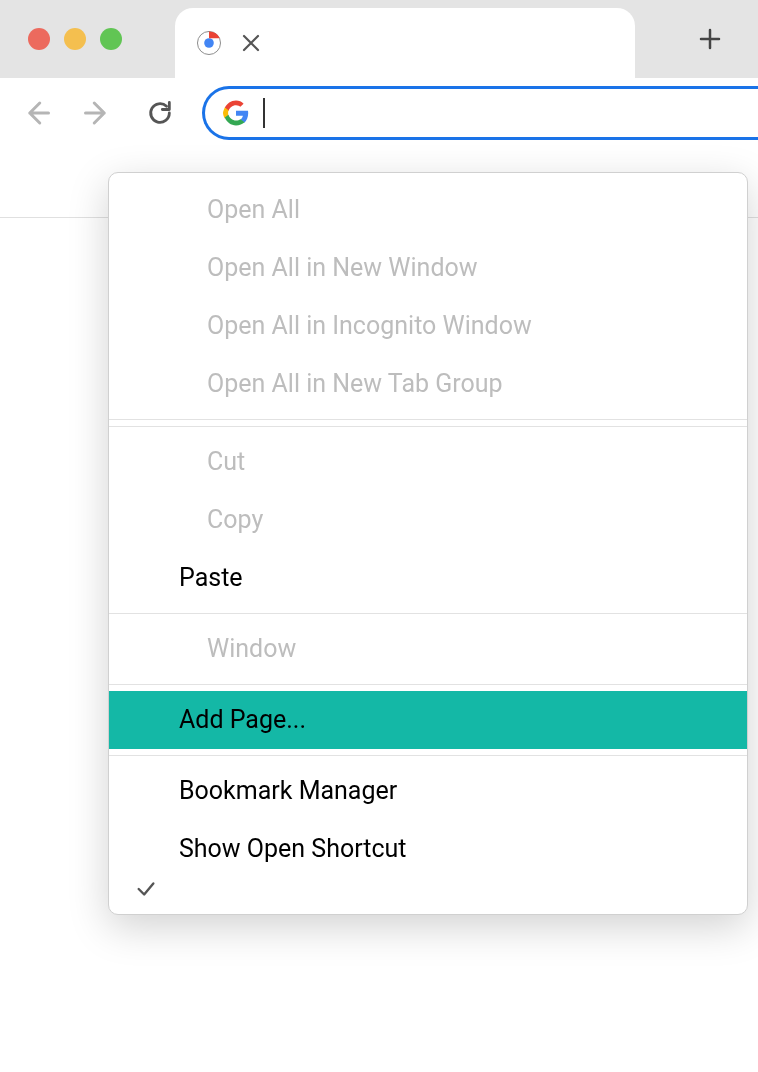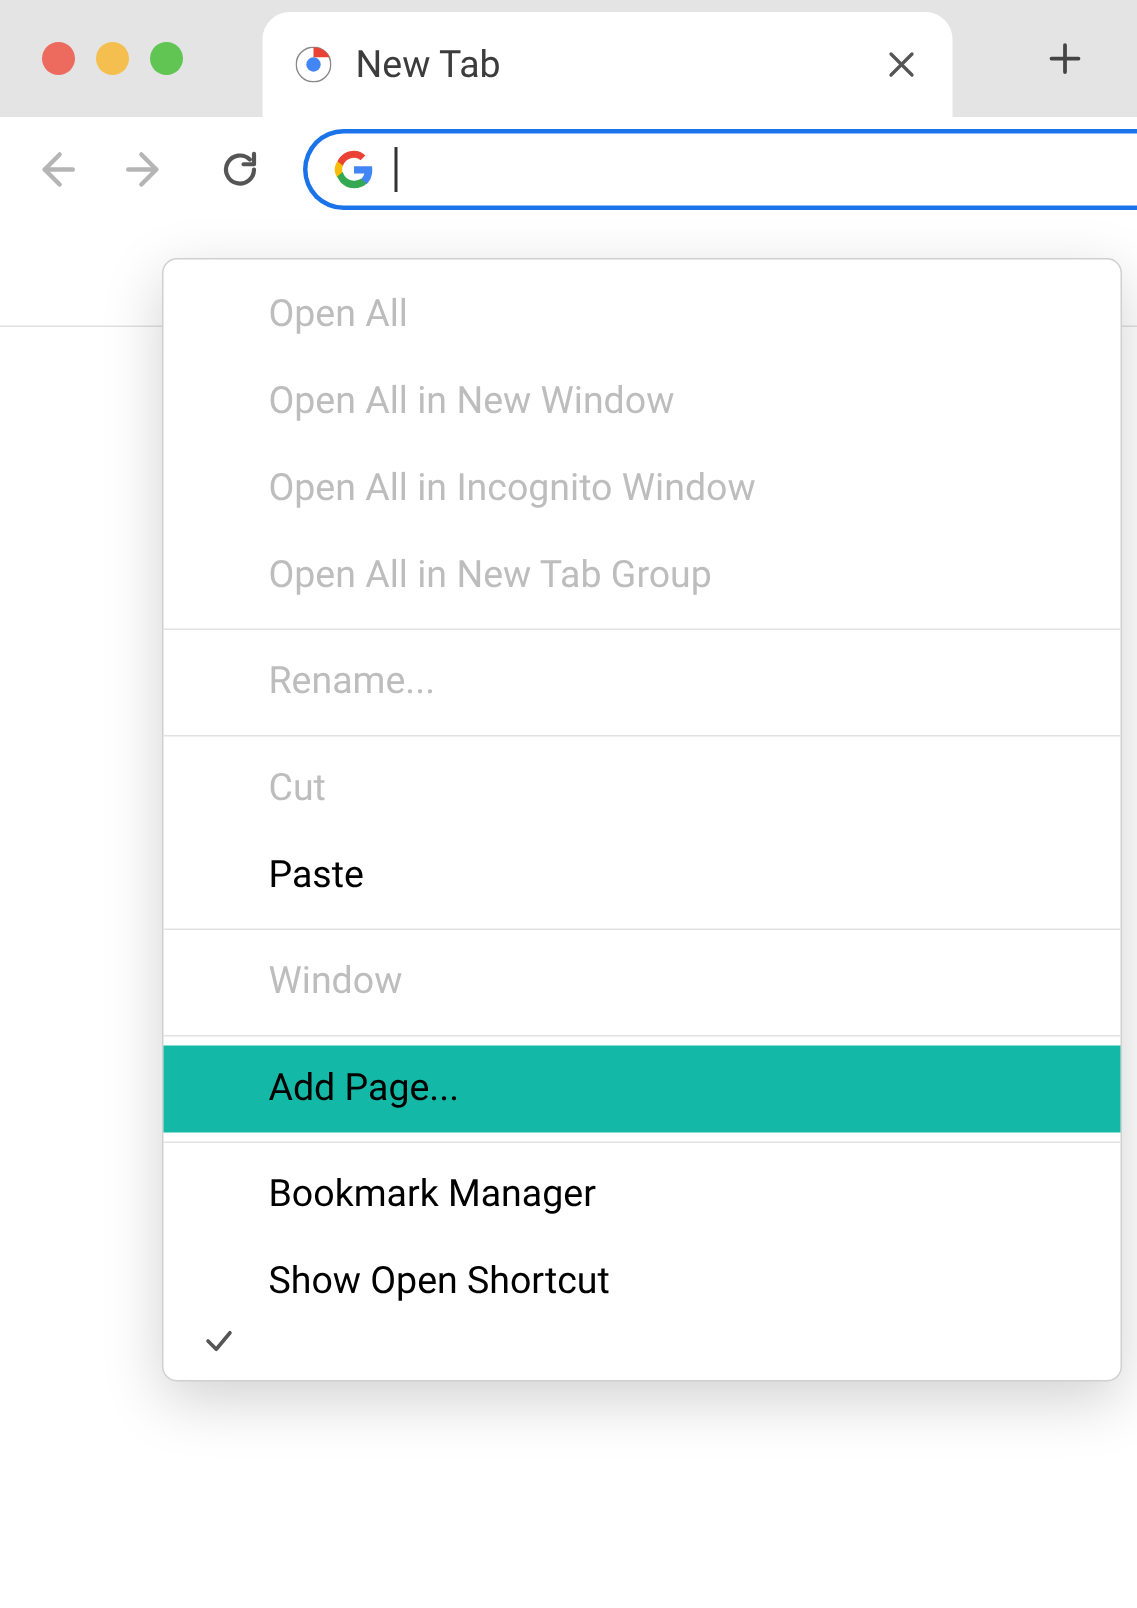--- a/index.html
+++ b/index.html
@@ -130,21 +130,21 @@
     box-shadow: 0 12px 40px rgba(0,0,0,.18);
     padding: 8px 0;
     font-size: 25px;
   }
   .menu-item {
     padding: 14px 24px 14px 70px;
     color:#000;
     position:relative;
     line-height:1.2;
   }
-  .menu-item.disabled { color:#bdbdbd; }
+  .menu-item.disabled { color:#bdbdbd;margin-left:28px; }
   .menu-item.hover { background:#14b8a6; }
   .menu-sep {
     height:1px;
     background:#e2e2e2;
     margin: 6px 0;
   }
   .menu-check {
     position:absolute;
     left: 26px;
     top: 50%;
@@ -165,21 +165,20 @@
 
   <div class="tab">
     <span class="favicon">
       <svg viewBox="0 0 100 100" width="24" height="24">
         <circle cx="50" cy="50" r="48" fill="#fff" stroke="#888" stroke-width="4"></circle>
         <circle cx="50" cy="50" r="20" fill="#4285f4"></circle>
         <path d="M50 30 L95 30 A48 48 0 0 0 50 2 Z" fill="#ea4335"></path>
         <path d="M68 60 L90 90 A48 48 0 0 1 10 80 Z" fill="#34a853" opacity=".0"></path>
       </svg>
     </span>
-    <span class="tab-title">New Tab</span>
     <span class="tab-close">
       <svg width="18" height="18" viewBox="0 0 18 18">
           <path d="M2 2 L16 16 M16 2 L2 16" stroke="#555" stroke-width="2.2" stroke-linecap="round"></path>
         </svg>
     </span>
   </div>
 
   <div class="new-tab-btn">
     <svg width="24" height="24" viewBox="0 0 24 24">
         <path d="M12 3 V21 M3 12 H21" stroke="#444" stroke-width="2.5" stroke-linecap="round"></path>
@@ -222,25 +221,25 @@
 
 <div class="context-menu">
 
   <div class="menu-item disabled">Open All</div>
   <div class="menu-item disabled">Open All in New Window</div>
   <div class="menu-item disabled">Open All in Incognito Window</div>
   <div class="menu-item disabled">Open All in New Tab Group</div>
 
   <div class="menu-sep"></div>
 
-  <div class="menu-item disabled">Rename...</div>
 
   <div class="menu-sep"></div>
 
   <div class="menu-item disabled">Cut</div>
+  <div class="menu-item disabled">Copy</div>
   <div class="menu-item">Paste</div>
 
   <div class="menu-sep"></div>
 
   <div class="menu-item disabled">Window</div>
 
   <div class="menu-sep"></div>
 
   <div class="menu-item hover">Add Page...</div>
 

